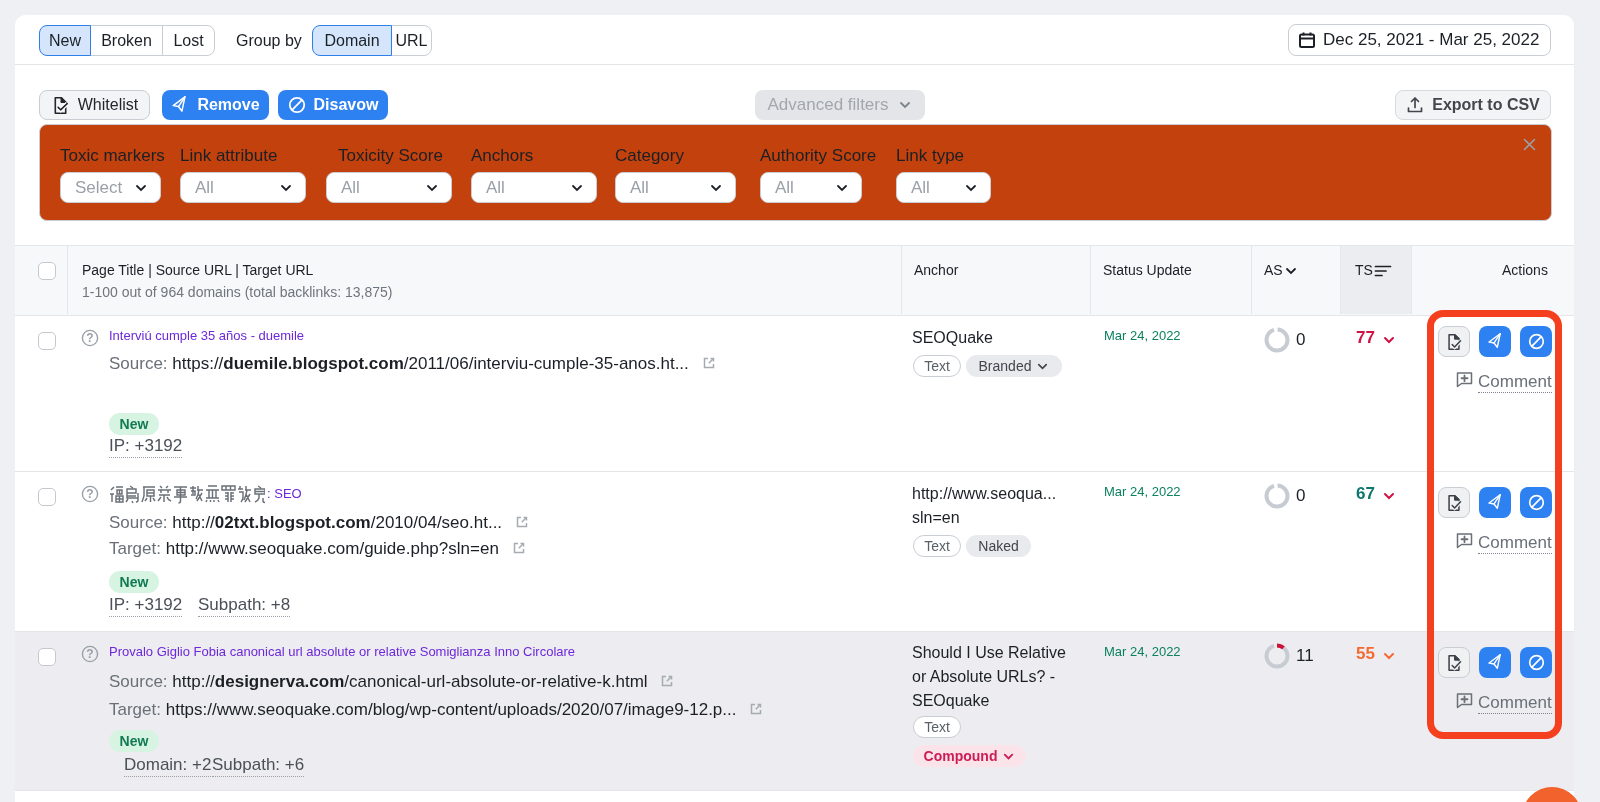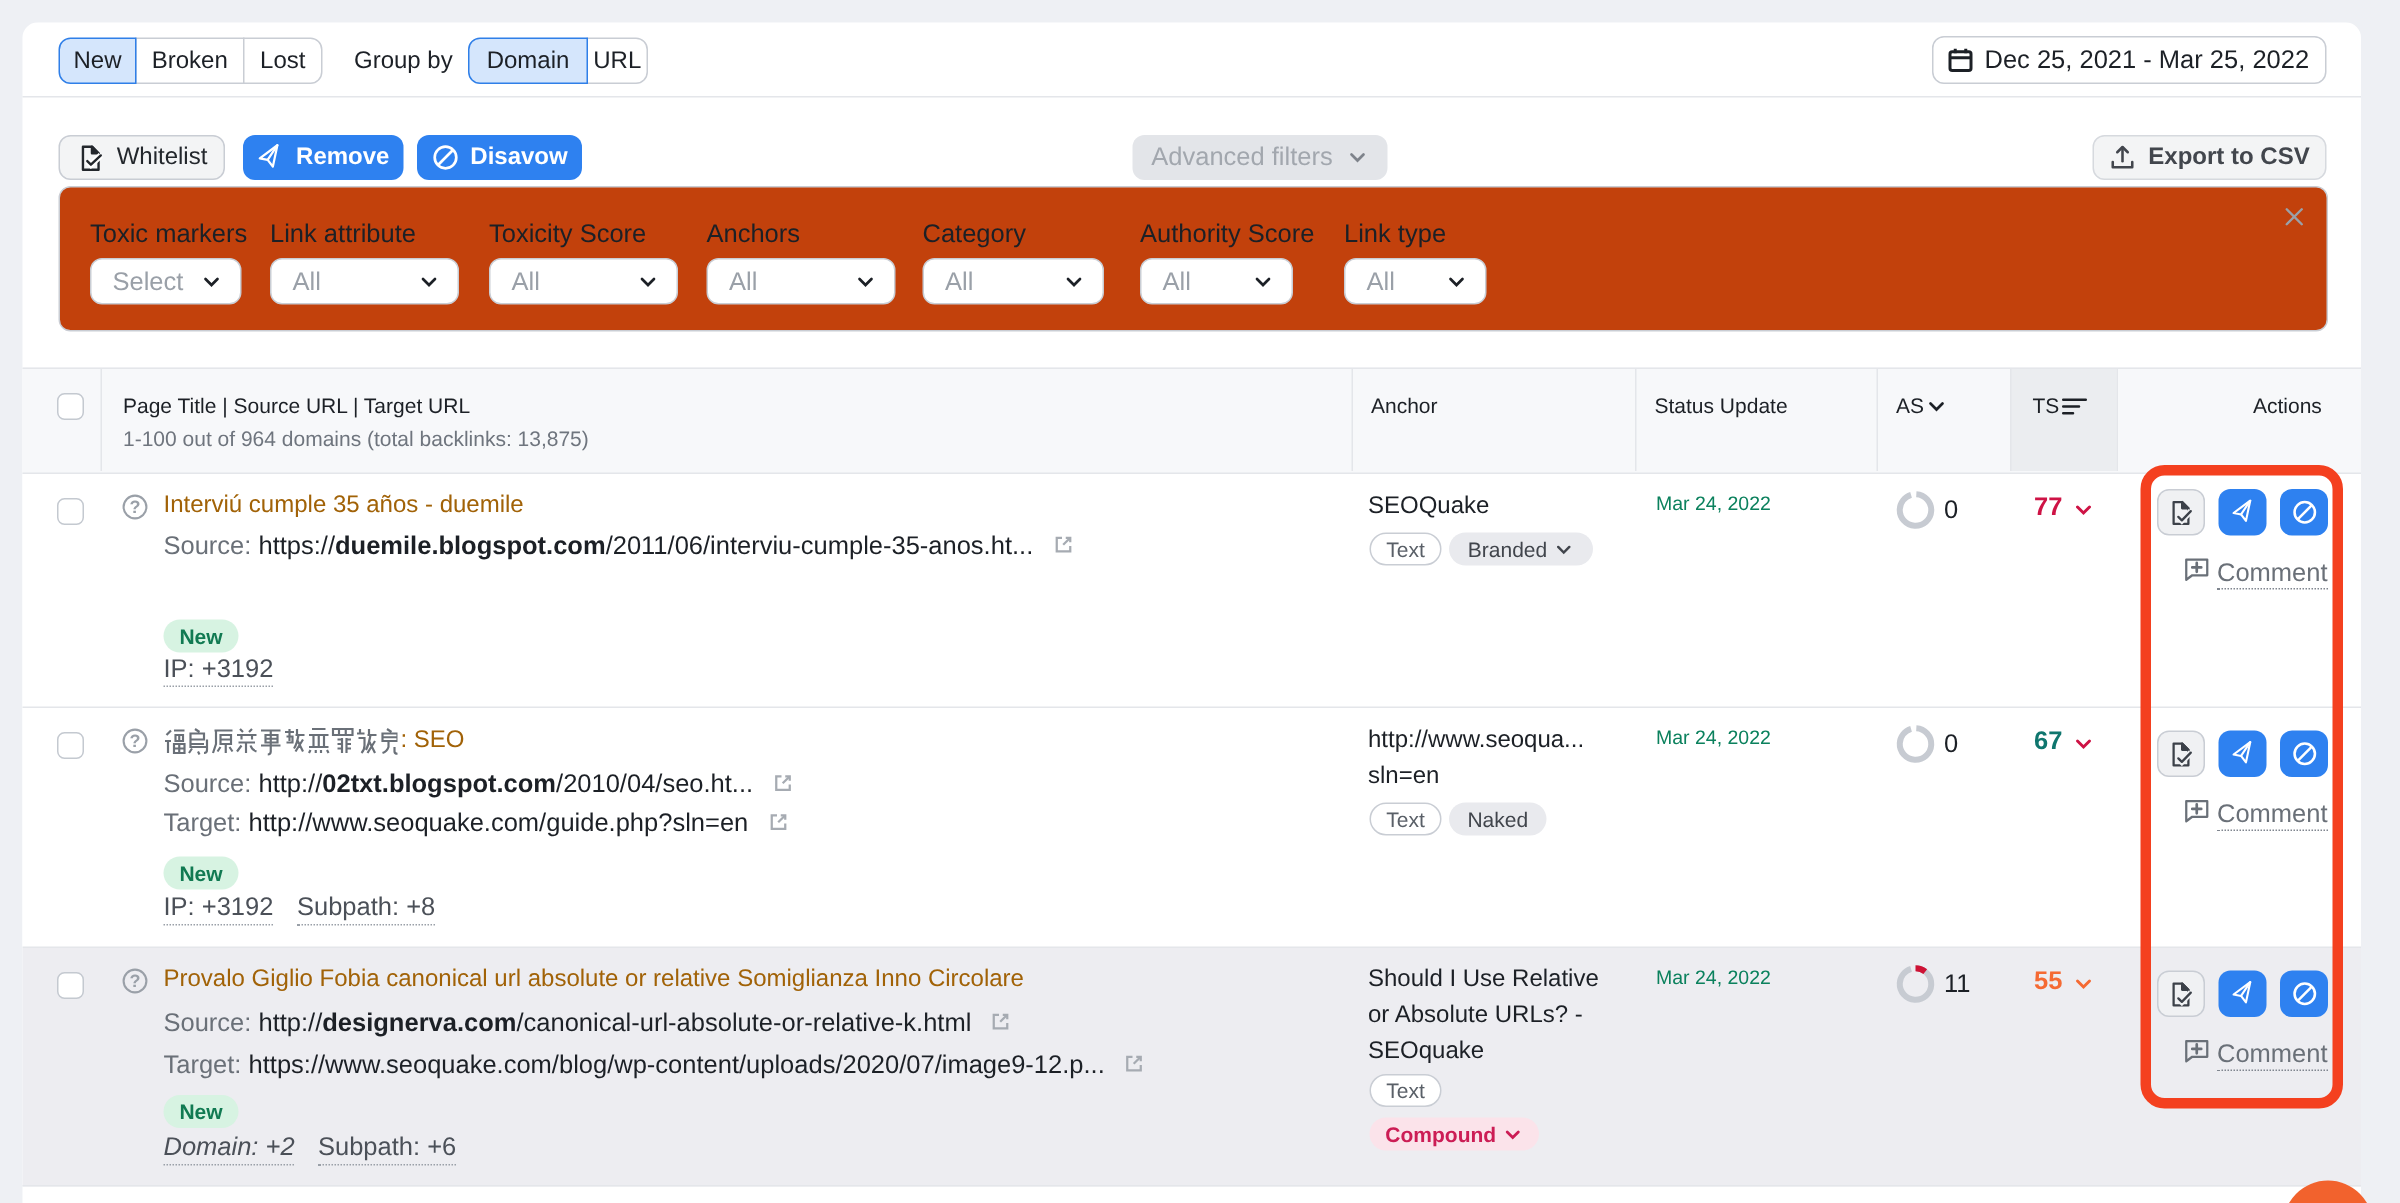--- a/index.html
+++ b/index.html
@@ -38,21 +38,21 @@
 
 
 .thead { position:absolute; left:0; top:230px; width:1559px; height:71px; background:#f7f8fa; border-top:1px solid #e4e6ea; border-bottom:1px solid #e4e6ea; }
 .thead .cdiv { position:absolute; top:0; width:1px; height:68px; background:#e4e6ea; }
 .tscol { position:absolute; left:1325px; top:0; width:71px; height:68px; background:#ebedf0; }
 .h1 { position:absolute; font-size:14px; color:#1c2026; }
 .h2 { position:absolute; font-size:14px; color:#6f757e; }
 .row { position:absolute; left:0; width:1559px; border-bottom:1px solid #e4e6ea; background:#fff; }
 .cb { position:absolute; width:18px; height:18px; border:1px solid #c4c9d0; border-radius:5px; background:#fff; }
 .qi { position:absolute; width:18px; height:18px; }
-.rtitle { font-size:16px; color:#a16207; position:absolute; white-space:nowrap; }
+.rtitle { font-size:13px; color:#6d28d9; position:absolute; white-space:nowrap; }
 .rline { font-size:17px; color:#1c2026; position:absolute; white-space:nowrap; }
 .rline .lbl { color:#6a7078; }
 .pill-new { position:absolute; width:50px; height:22px; background:#d7f3e2; border-radius:11px; color:#117a52; font-size:14px; font-weight:bold; display:flex; align-items:center; justify-content:center; }
 .cnt { position:absolute; font-size:17px; color:#4b5058; border-bottom:1px dotted #9aa0a8; padding-bottom:1px; }
 .anch { position:absolute; font-size:16px; color:#1c2026; line-height:24px; }
 .apill { position:absolute; height:22px; border-radius:11px; font-size:14px; display:flex; align-items:center; justify-content:center; }
 .apill.outline { background:#fff; border:1px solid #c9cdd4; color:#5a6068; }
 .apill.fill { background:#e9eaee; color:#41454c; }
 .apill.pink { background:#fbe3ea; color:#cc1d55; font-weight:bold;}
 .sdate { position:absolute; font-size:13px; color:#0b815d; }
@@ -140,21 +140,21 @@
           <path d="M3 5 l4 4 4-4"></path>
         </svg>
   </div>
   <div class="flabel" style="left:140px;">Link attribute</div>
   <div class="fdd" style="left:140px;width:126px;">
         <span>All</span>
     <svg width="14" height="14" viewBox="0 0 14 14" fill="none" stroke="#1c2026" stroke-width="1.8" stroke-linecap="round">
           <path d="M3 5 l4 4 4-4"></path>
         </svg>
   </div>
-  <div class="flabel" style="left:286px;text-align:right;">Toxicity Score</div>
+  <div class="flabel" style="left:298px;text-align:right;">Toxicity Score</div>
   <div class="fdd" style="left:286px;width:126px;">
         <span>All</span>
     <svg width="14" height="14" viewBox="0 0 14 14" fill="none" stroke="#1c2026" stroke-width="1.8" stroke-linecap="round">
           <path d="M3 5 l4 4 4-4"></path>
         </svg>
   </div>
   <div class="flabel" style="left:431px;">Anchors</div>
   <div class="fdd" style="left:431px;width:126px;">
         <span>All</span>
     <svg width="14" height="14" viewBox="0 0 14 14" fill="none" stroke="#1c2026" stroke-width="1.8" stroke-linecap="round">
@@ -396,21 +396,21 @@
           </svg>
   </div>
   <div class="rline" style="left:94px;top:68px;"><span class="lbl">Target: </span>https://www.seoquake.com/blog/wp-content/uploads/2020/07/image9-12.p...
     <svg style="vertical-align:-2px;margin-left:7px;" width="16" height="16" viewBox="0 0 16 16" fill="none" stroke="#a6abb2" stroke-width="1.5">
             <path d="M7 3.5 H3.5 V12.5 H12.5 V9"></path>
             <path d="M9.5 3.5 H12.5 V6.5"></path>
             <path d="M12.2 3.8 L7.8 8.2"></path>
           </svg>
   </div>
   <div class="pill-new" style="left:94px;top:98px;">New</div>
-  <div class="cnt" style="left:94px;top:123px;font-style:italic;">Domain: +2</div>
+  <div class="cnt" style="left:109px;top:123px;">Domain: +2</div>
   <div class="cnt" style="left:197px;top:123px;">Subpath: +6</div>
   <div class="anch" style="left:897px;top:9px;width:162px;">Should I Use Relative or Absolute URLs? - SEOquake</div>
   <div class="apill outline" style="left:898px;top:84px;width:48px;">Text</div>
   <div class="apill pink" style="left:898px;top:113px;width:113px;">Compound
     <svg style="margin-left:5px;" width="13" height="13" viewBox="0 0 14 14" fill="none" stroke="#cc1d55" stroke-width="2" stroke-linecap="round">
             <path d="M3 5 l4 4 4-4"></path>
           </svg>
   </div>
   <div class="sdate" style="left:1089px;top:12px;">Mar 24, 2022</div>
   <svg style="position:absolute;left:1249px;top:11px;" width="26" height="26" viewBox="0 0 26 26" fill="none">

